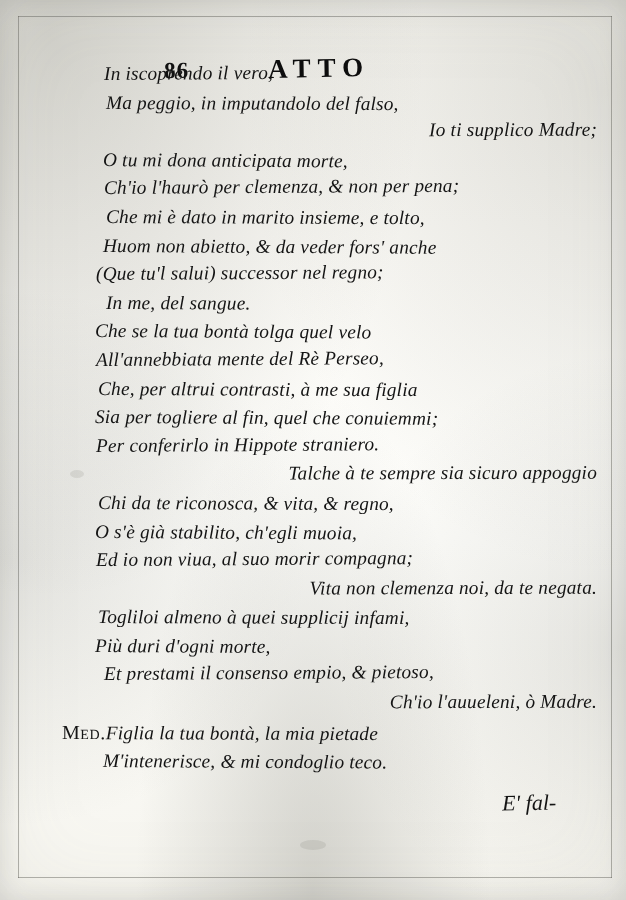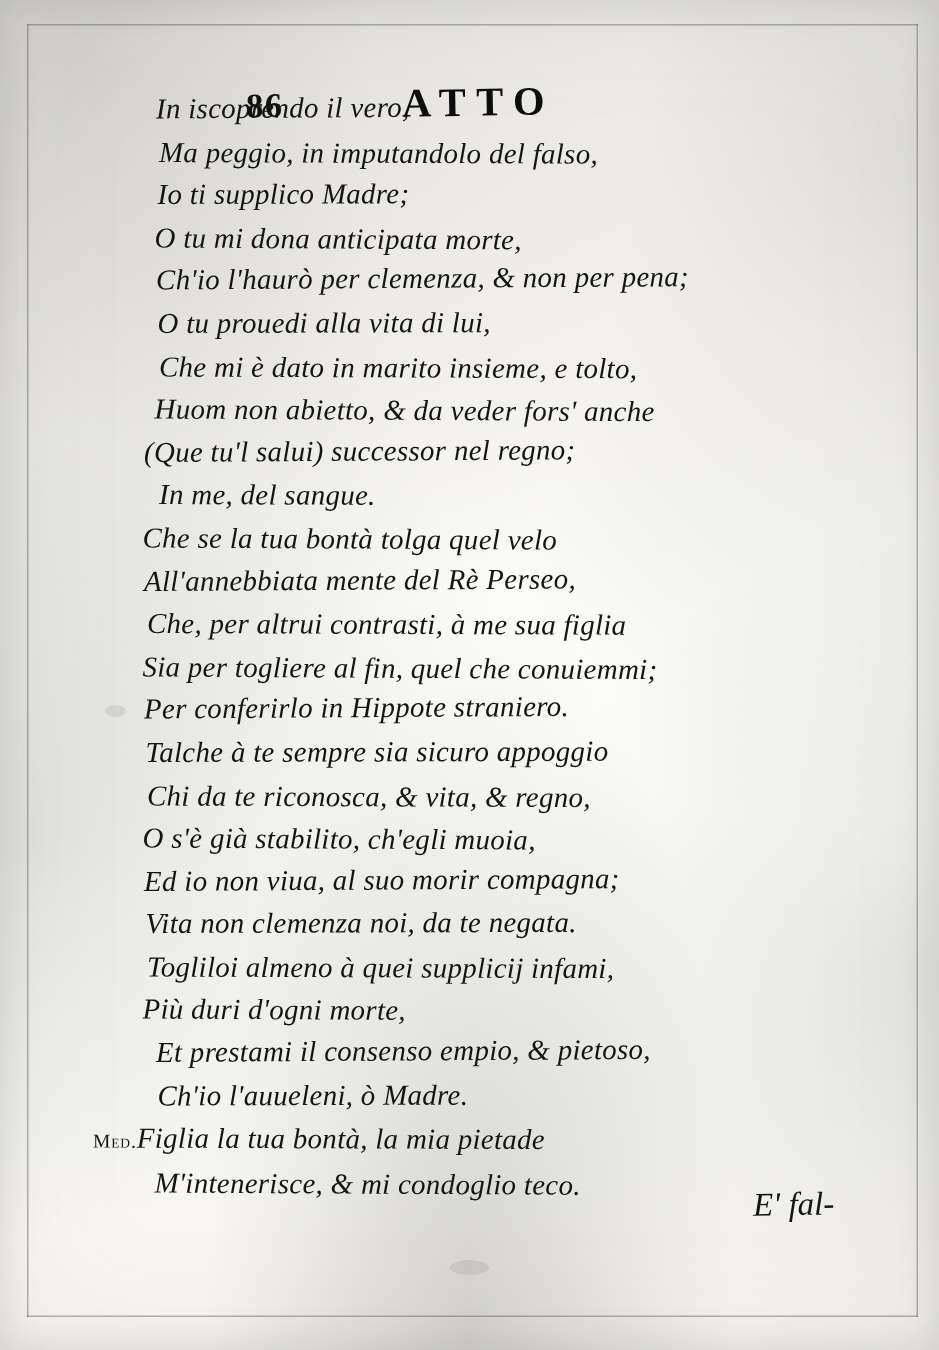--- a/index.html
+++ b/index.html
@@ -93,42 +93,42 @@
     white-space: pre;
     letter-spacing: 0.2px;
     transform-origin: left center;
   }
   .line.indent-1 { padding-left: 8px; }
   .line.indent-2 { padding-left: 0px; }
 
   .speaker {
     font-style: normal;
     font-variant: small-caps;
-    font-size: 13px;
+    font-size: 20px;
     letter-spacing: 0.6px;
     margin-top: 28px;
   }
   .speaker-line {
     margin-left: -36px;
   }
   .catchword {
     position: absolute;
     right: 70px;
     top: 790px;
     font-style: italic;
     font-size: 22px;
     color: #141414;
     font-family: "Liberation Serif", serif;
     transform: rotate(-1deg);
   }
 
   
   .j1 { transform: rotate(-0.35deg) translateX(0px); }
   .j2 { transform: rotate(0.2deg)  translateX(2px); }
-  .j3 { transform: rotate(-0.15deg) translateX(1px); }
+  .j3 { transform: rotate(-0.15deg) translateX(1px); text-align: right; }
   .j4 { transform: rotate(0.3deg)  translateX(-1px); }
 
   .blot {
     position: absolute;
     border-radius: 50%;
     background: rgba(90,90,85,0.12);
     pointer-events: none;
   }
 </style>
 </head>
@@ -149,21 +149,20 @@
     <div class="folio">86</div>
     <div class="act-head">ATTO</div>
   </div>
 
   <div class="body-text">
     <div class="line indent-1 j1">In iscoprendo il vero,</div>
     <div class="line indent-1 j2">Ma peggio, in imputandolo del falso,</div>
     <div class="line indent-1 j3">Io ti supplico Madre;</div>
     <div class="line indent-1 j4">O tu mi dona anticipata morte,</div>
     <div class="line indent-1 j1">Ch'io l'haurò per clemenza, &amp; non per pena;</div>
-    <div class="line indent-1 j3">O tu prouedi alla vita di lui,</div>
     <div class="line indent-1 j2">Che mi è dato in marito insieme, e tolto,</div>
     <div class="line indent-1 j4">Huom non abietto, &amp; da veder fors' anche</div>
     <div class="line indent-2 j1">(Que tu'l salui) successor nel regno;</div>
     <div class="line indent-1 j2">In me, del sangue.</div>
     <div class="line indent-2 j4">Che se la tua bontà tolga quel velo</div>
     <div class="line indent-2 j1">All'annebbiata mente del Rè Perseo,</div>
     <div class="line indent-2 j2">Che, per altrui contrasti, à me sua figlia</div>
     <div class="line indent-2 j4">Sia per togliere al fin, quel che conuiemmi;</div>
     <div class="line indent-2 j1">Per conferirlo in Hippote straniero.</div>
     <div class="line indent-2 j3">Talche à te sempre sia sicuro appoggio</div>

